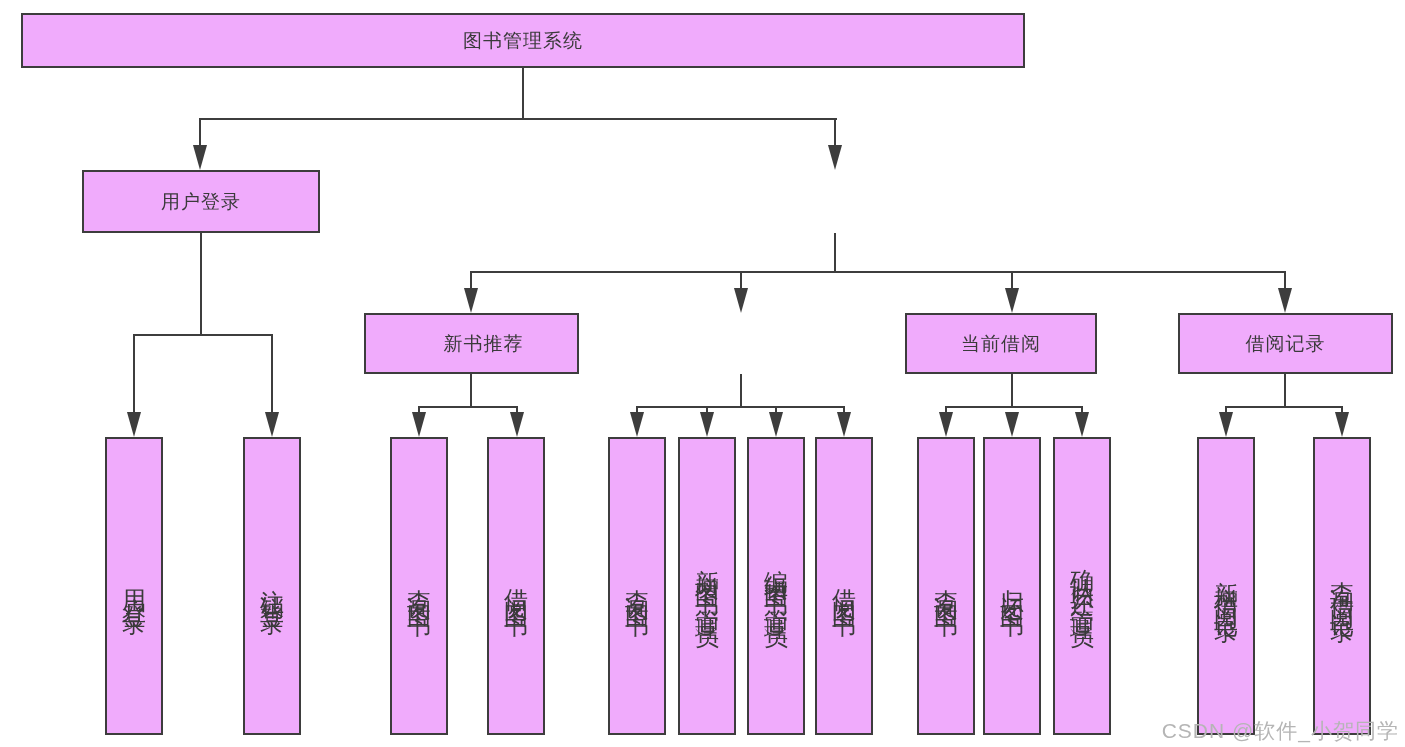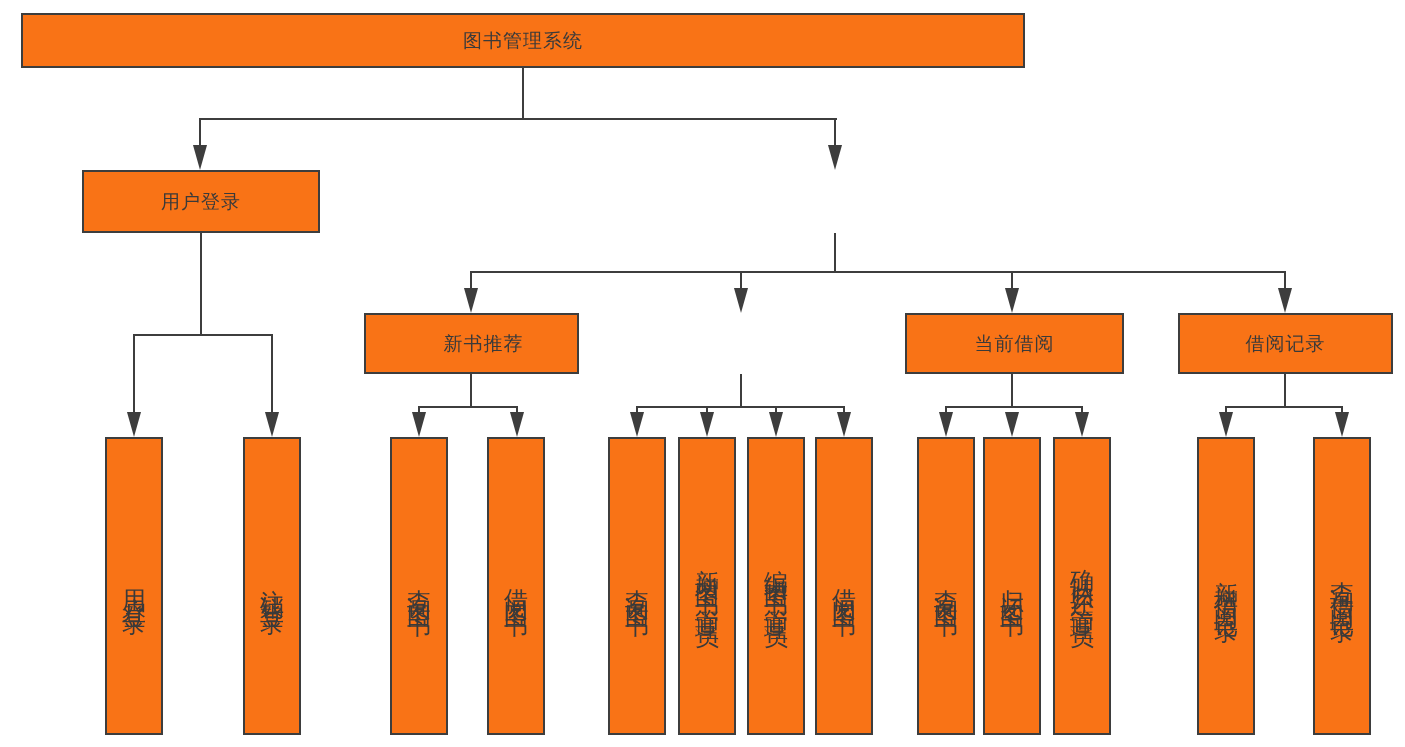--- a/index.html
+++ b/index.html
@@ -6,21 +6,21 @@
   :root{
     --line:#3d3d3d;
     --text:#3a3a3a;
     --background:#ffffff;
     --watermark:#b5b5b5;
   }
   *{margin:0;padding:0;box-sizing:border-box;}
   html,body{background:var(--background);}
   body{font-family:"Liberation Sans",sans-serif;color:var(--text);}
   .stage{position:relative;width:1405px;height:747px;background:var(--background);overflow:hidden;}
-  .box{position:absolute;border:2px solid var(--line);background:#f97316;display:flex;align-items:center;justify-content:center;}
+  .box{position:absolute;border:2px solid var(--line);background:#f0abfc;display:flex;align-items:center;justify-content:center;}
   .hbox span{display:block;font-size:19px;letter-spacing:1px;white-space:nowrap;}
   .vbox span{
     display:block;
     writing-mode:vertical-rl;
     text-orientation:mixed;
     font-size:24px;
     letter-spacing:8px;
     line-height:1;
     white-space:nowrap;
   }
@@ -66,21 +66,21 @@
   <div class="vl" style="left:1011px;top:271px;height:18px;"></div>
   <div class="vl" style="left:1284px;top:271px;height:18px;"></div>
   <div class="arr" style="left:464px;top:288px;"></div>
   <div class="arr" style="left:734px;top:288px;"></div>
   <div class="arr" style="left:1005px;top:288px;"></div>
   <div class="arr" style="left:1278px;top:288px;"></div>
 
   <div class="box hbox" style="left:364px;top:313px;width:215px;height:61px;padding-left:24px;">
     <span>新书推荐</span>
   </div>
-  <div class="box hbox" style="left:905px;top:313px;width:219px;height:61px;">
+  <div class="box hbox" style="left:905px;top:313px;width:192px;height:61px;">
     <span>当前借阅</span>
   </div>
   <div class="box hbox" style="left:1178px;top:313px;width:215px;height:61px;">
     <span>借阅记录</span>
   </div>
 
   <div class="vl" style="left:470px;top:374px;height:34px;"></div>
   <div class="hl" style="left:418px;top:406px;width:100px;"></div>
   <div class="vl" style="left:418px;top:406px;height:8px;"></div>
   <div class="vl" style="left:516px;top:406px;height:8px;"></div>
@@ -150,14 +150,15 @@
     <span>确认归还（管理员）</span>
   </div>
 
   <div class="box vbox" style="left:1197px;top:437px;width:58px;height:298px;">
     <span>新增借阅记录</span>
   </div>
   <div class="box vbox" style="left:1313px;top:437px;width:58px;height:298px;">
     <span>查询借阅记录</span>
   </div>
 
+  <div class="watermark">CSDN @软件_小贺同学</div>
 
 </div>
 
 </body></html>

